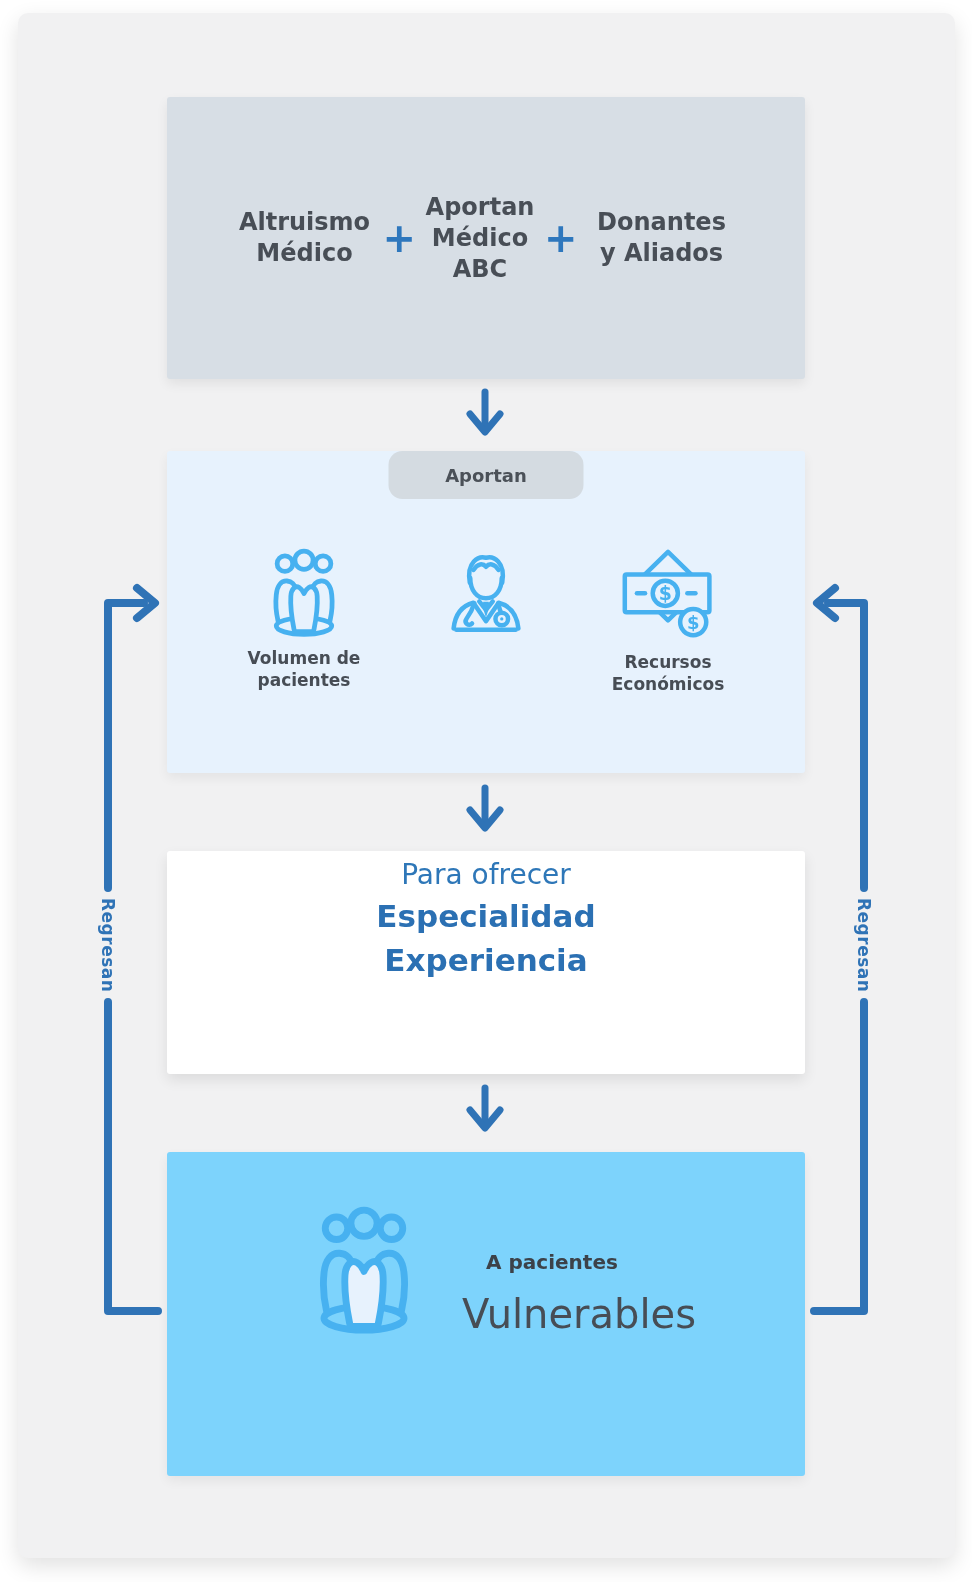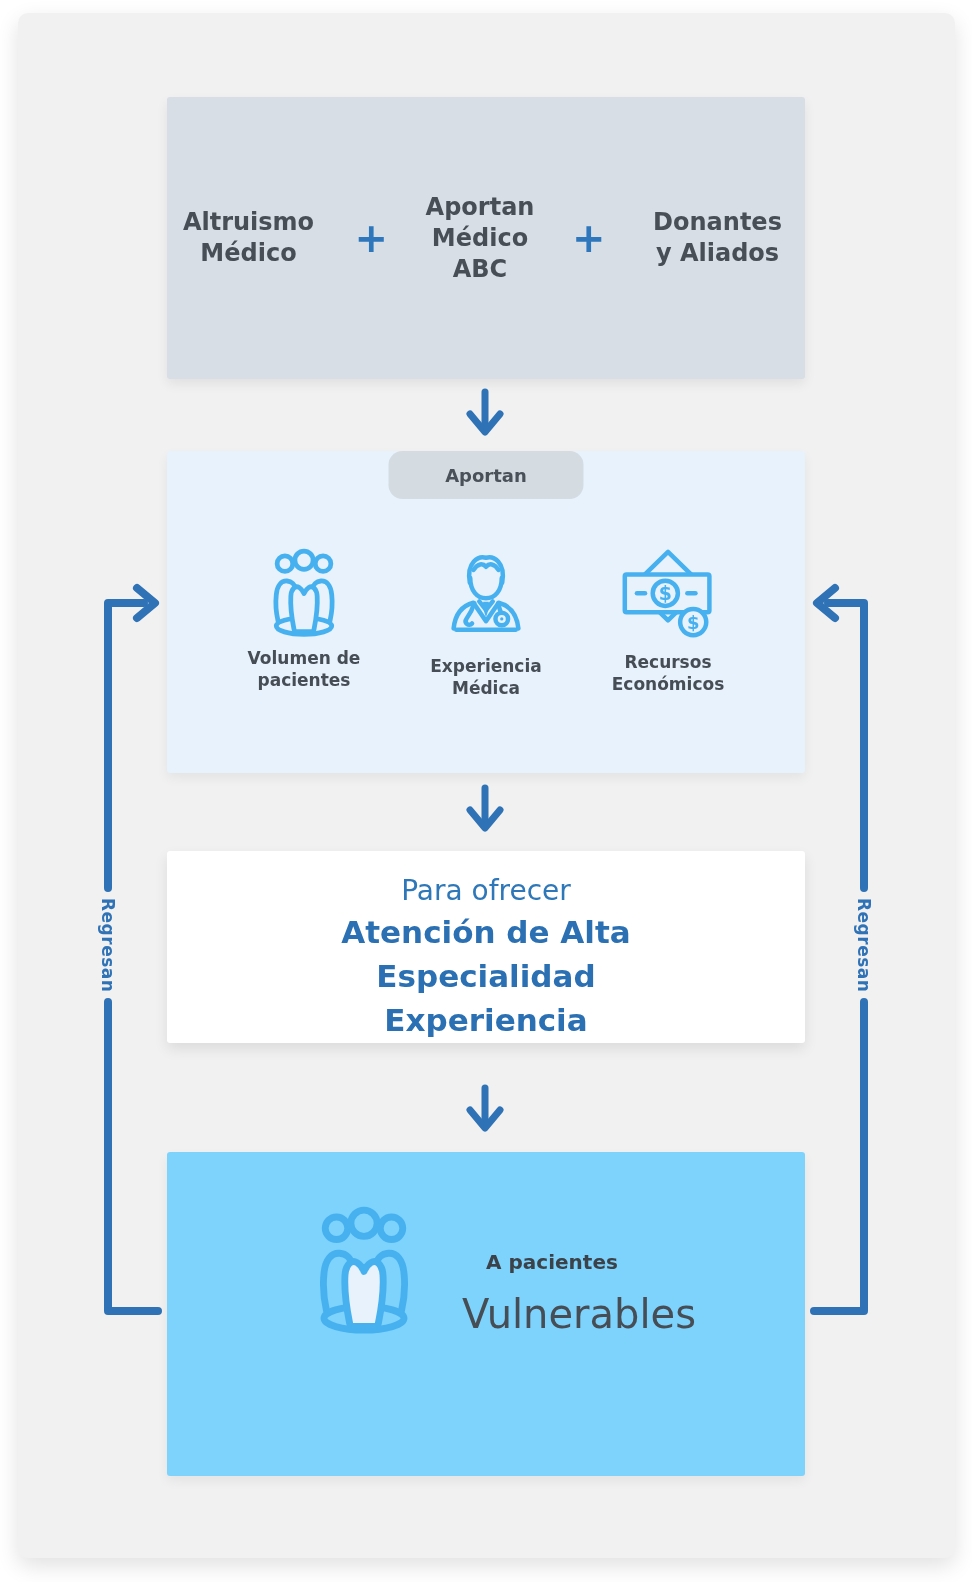--- a/index.html
+++ b/index.html
@@ -9,21 +9,21 @@
   }
   .container{
     position:absolute;left:18px;top:13px;width:937px;height:1545px;
     background:#f1f1f2;border-radius:10px;
     box-shadow:0 8px 22px rgba(0,0,0,0.12);
   }
   .box{position:absolute;left:149px;width:638px;border-radius:3px;}
   .top-box{
     top:84px;height:282px;background:#d7dee5;
     box-shadow:0 5px 12px rgba(0,0,0,0.07);
-    display:flex;align-items:center;justify-content:center;gap:36px;
+    display:flex;align-items:center;justify-content:center;gap:8px;
   }
   .top-box .cell{
     font-weight:bold;font-size:24px;line-height:31px;color:#484e56;text-align:center;
   }
   .cell-left{width:140px;}
   .cell-center{width:112px;}
   .cell-right{width:152px;}
   .plus{font-weight:bold;font-size:40px;color:#2e77bd;line-height:40px;}
 
   .aportan-box{
@@ -44,23 +44,23 @@
   .icon-label{
     font-weight:bold;font-size:17px;line-height:1.32;color:#474d55;text-align:center;
   }
   .icon-blue{color:#47b1f0;}
   .line-blue{color:#2f73b6;}
 
   .down-arrow{position:absolute;left:445px;}
   .da1{top:374px;} .da2{top:770px;} .da3{top:1070px;}
 
   .offer-box{
-    top:838px;height:192px;background:#ffffff;
+    top:838px;height:223px;background:#ffffff;
     box-shadow:0 6px 14px rgba(0,0,0,0.09);
-    text-align:center;padding-top:21px;box-sizing:border-box;
+    text-align:center;padding-top:5px;box-sizing:border-box;
   }
   .offer-intro{font-size:28px;color:#2e77b8;line-height:38px;}
   .offer-line{font-weight:bold;font-size:31px;color:#2b70b3;line-height:44px;}
 
   .patients-box{
     top:1139px;height:324px;background:#7dd3fc;
     box-shadow:0 5px 12px rgba(0,0,0,0.06);
   }
   .patients-icon{position:absolute;left:122px;top:50px;}
   .patients-text{
@@ -140,21 +140,20 @@
             <path d="M24 92 C26 74 34.5 66.5 46 63.5 L60 84 L74 63.5 C85.5 66.5 94 74 96 92"></path>
             <path d="M27 93.5 L93 93.5"></path>
             <path d="M52.5 62 L60 71.5 L67.5 62"></path>
             <path d="M47 64 C45 71 41.5 77 38.5 81 C35 86 41 90.5 44.5 86.5"></path>
             <path d="M73.5 64 C74.5 68 75.5 71.5 76.5 74.5"></path>
             <circle cx="77.5" cy="81.5" r="7"></circle>
             <circle cx="77.5" cy="81.5" r="1.8" fill="currentColor" stroke="none"></circle>
             <path fill="currentColor" stroke="none" d="M57 62.5 L63 62.5 L64 67 L60 80 L56 67 Z"></path>
           </g>
         </svg>
-        <div class="icon-label" style="margin-top:6px;">Experiencia Médica</div>
       </div>
 
       <div class="icon-col">
         <svg class="icon-blue" width="108" height="106" viewBox="0 0 120 112">
           <g fill="none" stroke="currentColor" stroke-width="5" stroke-linecap="round" stroke-linejoin="round">
             <path fill="#e7f2fd" d="M60 7 L99 45 L60 83 L21 45 Z"></path>
             <rect x="12" y="32" width="94" height="42" rx="2" fill="#e7f2fd"></rect>
             <circle cx="57" cy="53" r="14"></circle>
             <rect x="23" y="50.5" width="14" height="5" rx="2.5" fill="currentColor" stroke="none"></rect>
             <rect x="79" y="50.5" width="14" height="5" rx="2.5" fill="currentColor" stroke="none"></rect>
@@ -171,21 +170,20 @@
 
   <svg class="down-arrow da2 line-blue" width="44" height="58" viewBox="0 0 44 58">
     <g fill="none" stroke="currentColor" stroke-width="7" stroke-linecap="round" stroke-linejoin="round">
       <path d="M22 5 L22 40"></path>
         <path d="M7 27 L22 45 L37 27"></path>
     </g>
   </svg>
 
   <div class="box offer-box">
     <div class="offer-intro">Para ofrecer</div>
-    <div class="offer-line">Atención de Alta</div>
     <div class="offer-line">Especialidad</div>
     <div class="offer-line">Experiencia</div>
   </div>
 
   <svg class="down-arrow da3 line-blue" width="44" height="58" viewBox="0 0 44 58">
     <g fill="none" stroke="currentColor" stroke-width="7" stroke-linecap="round" stroke-linejoin="round">
       <path d="M22 5 L22 40"></path>
         <path d="M7 27 L22 45 L37 27"></path>
     </g>
   </svg>

